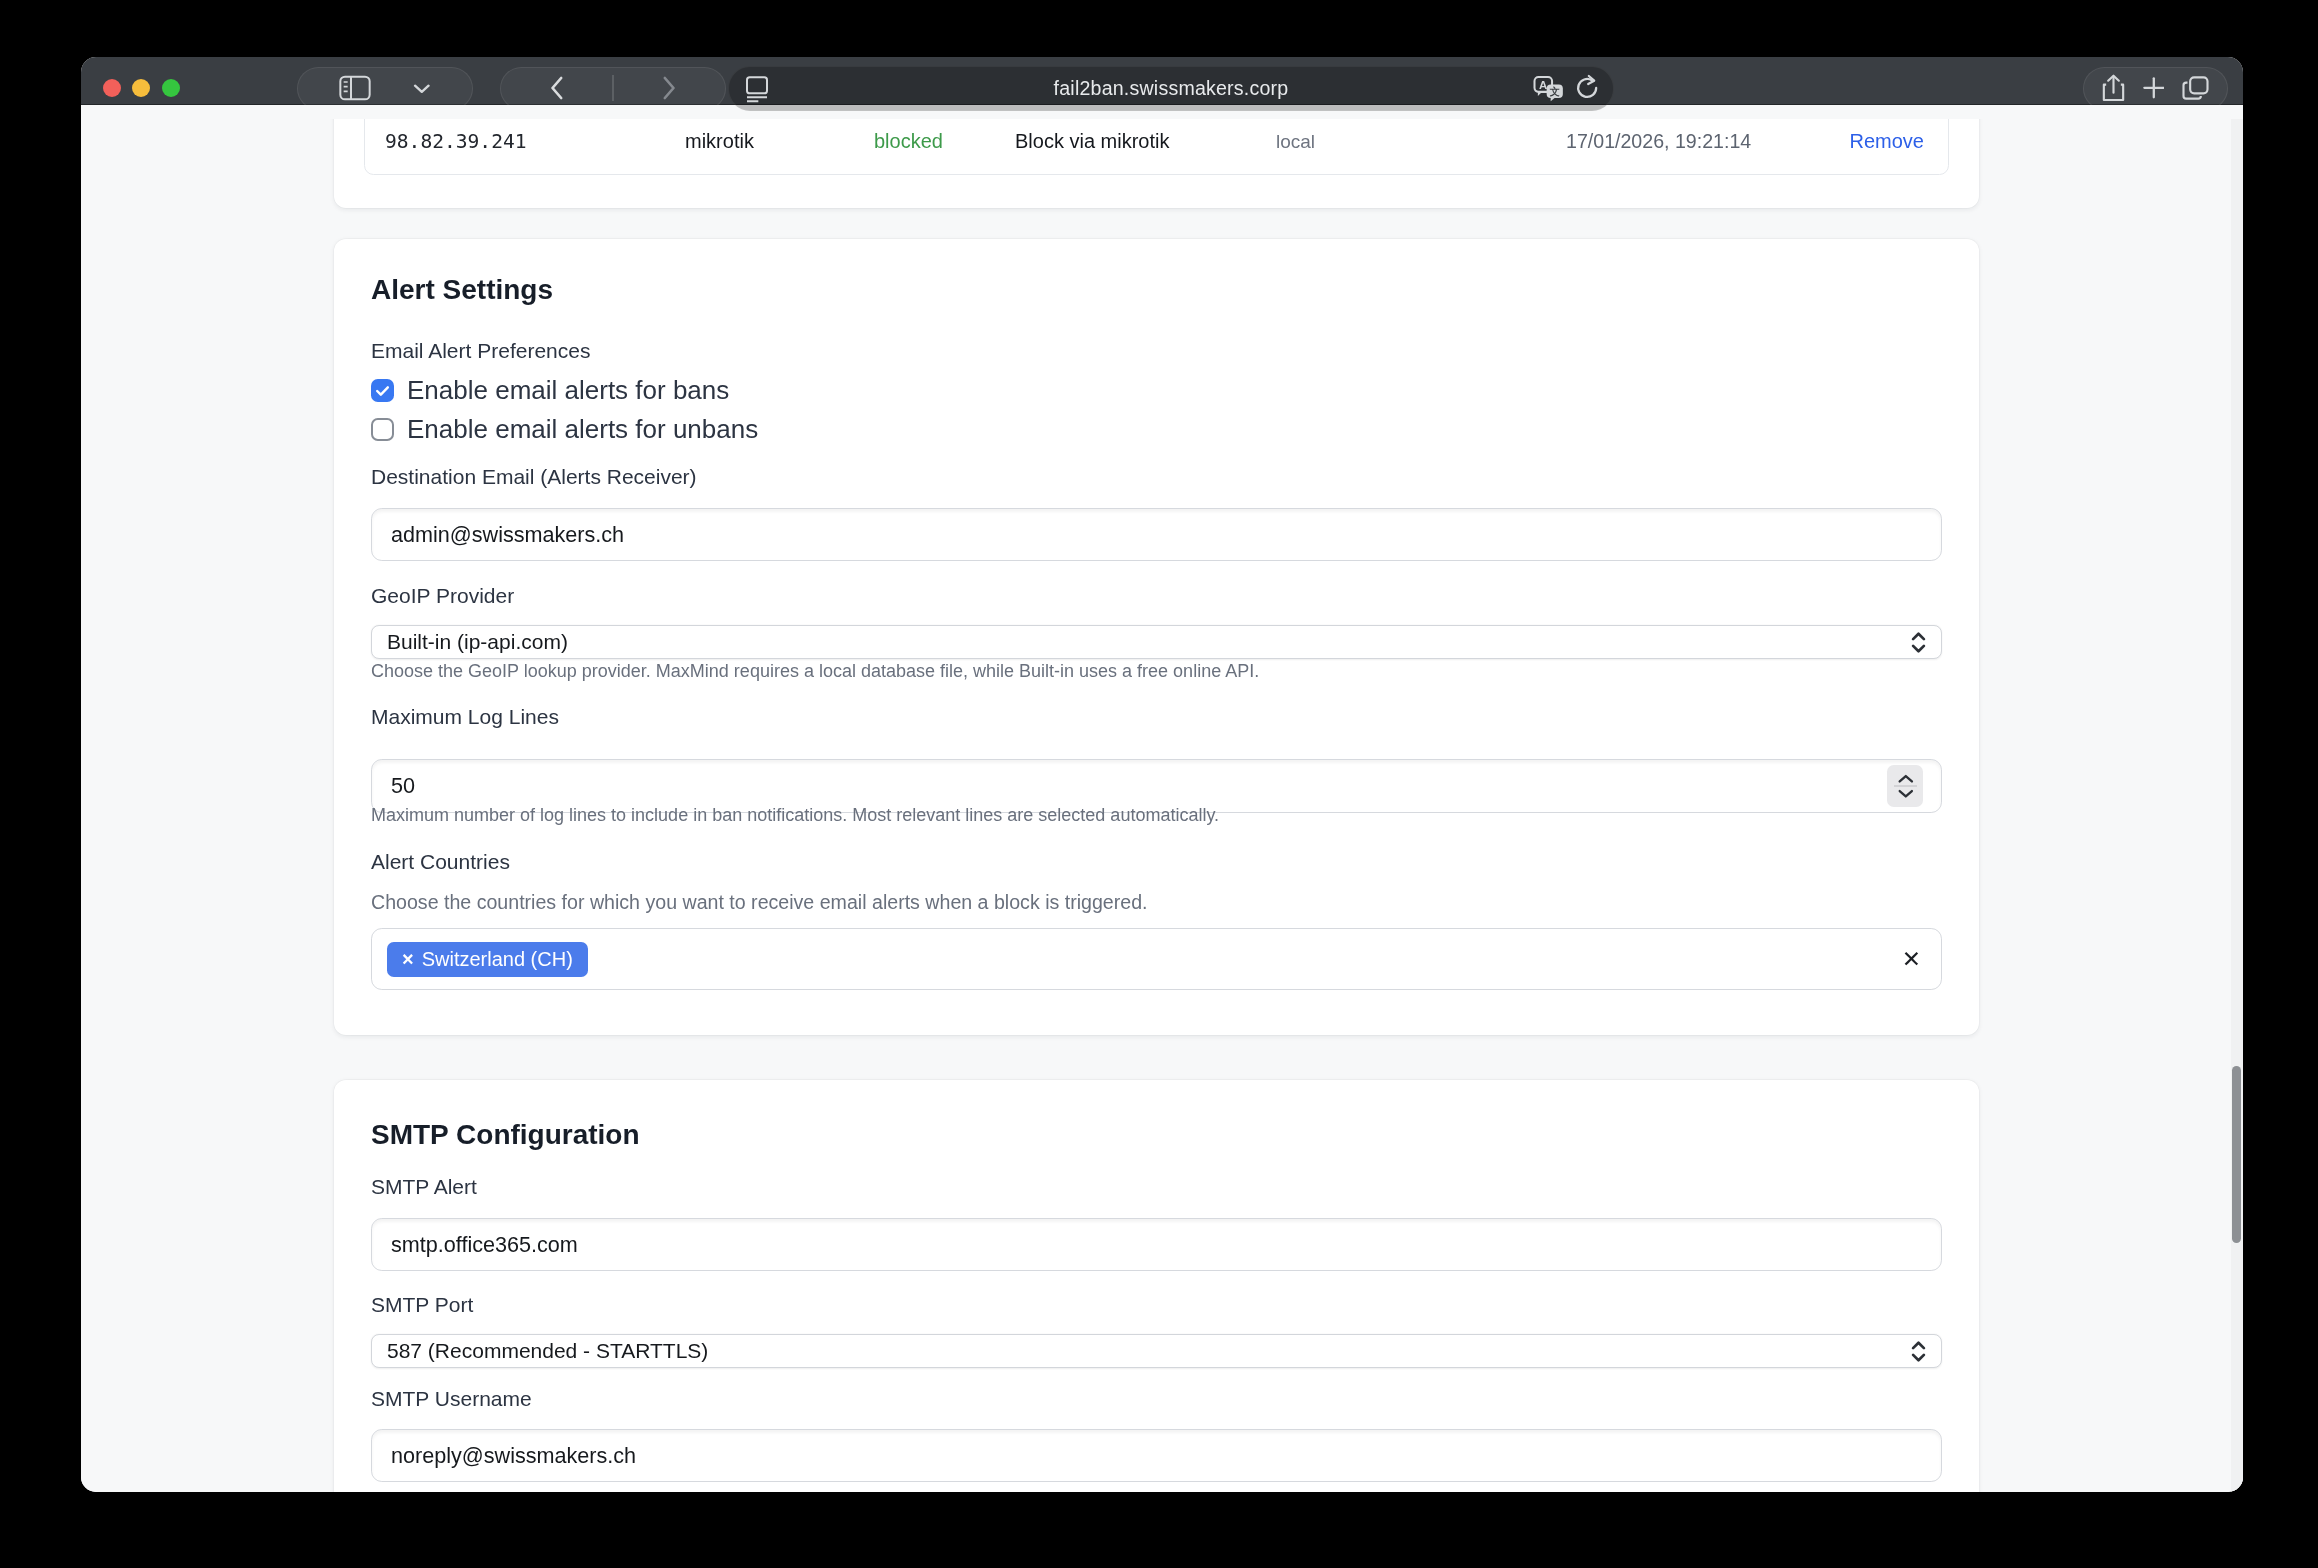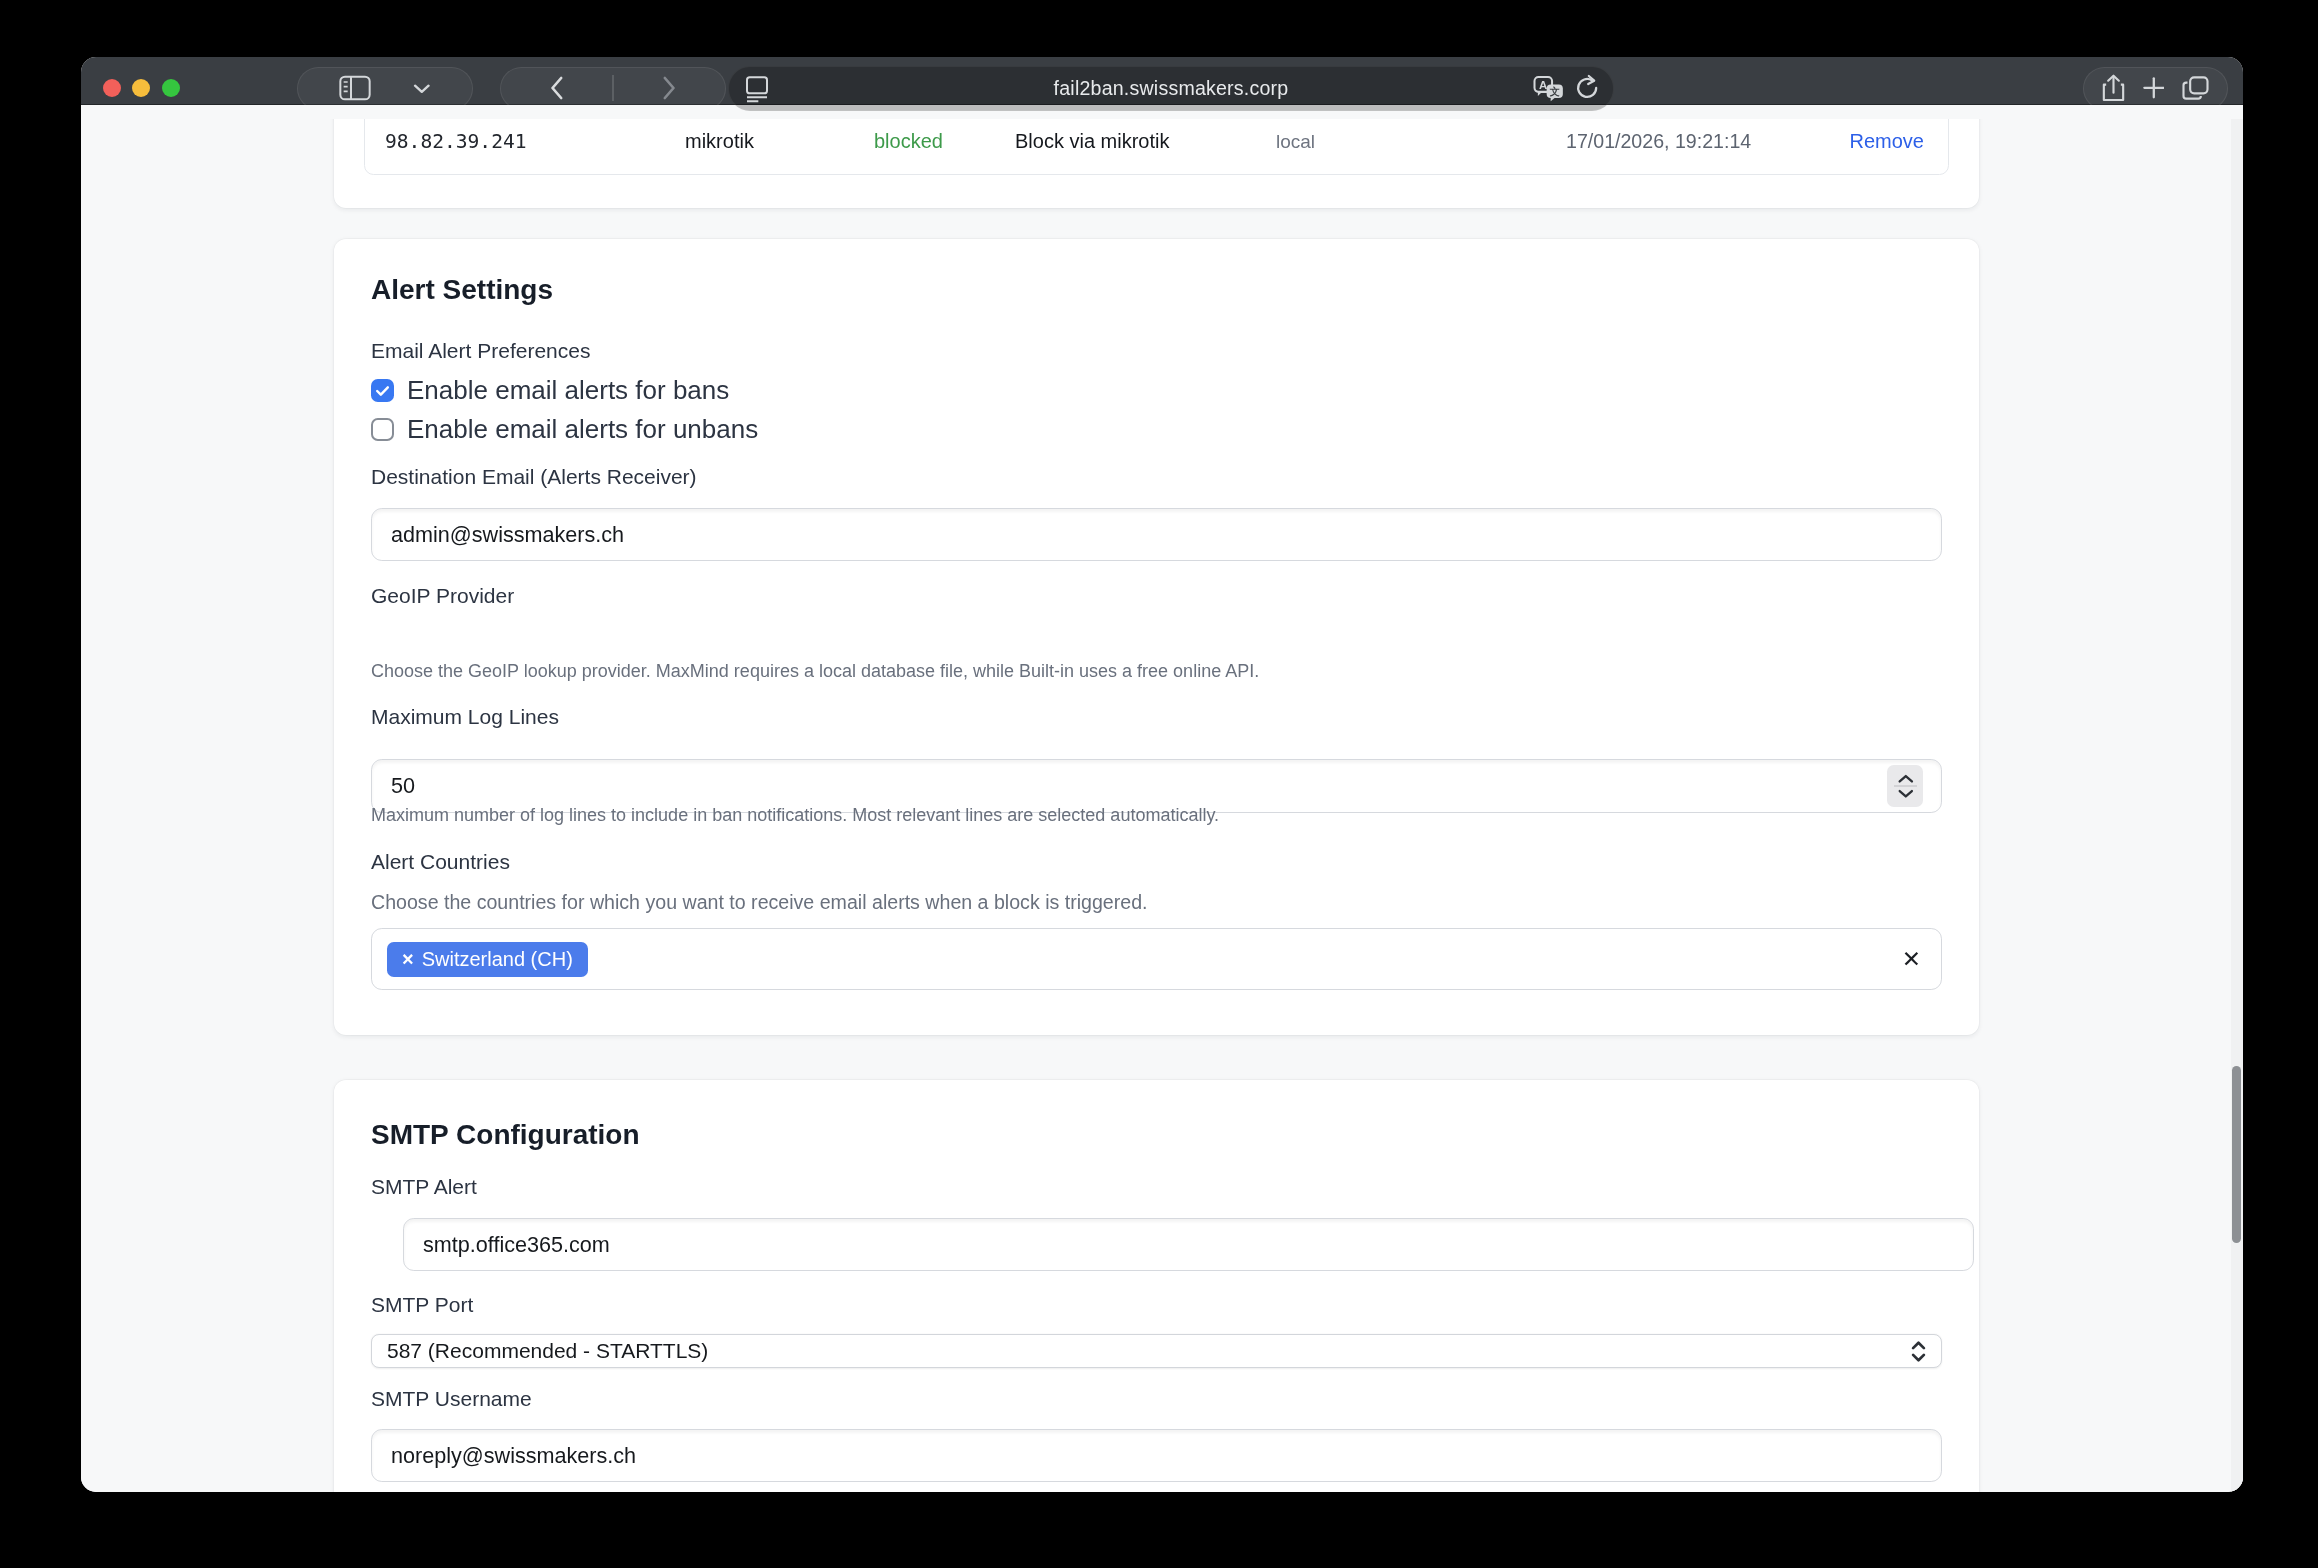--- a/index.html
+++ b/index.html
@@ -234,20 +234,27 @@
 
       <div class="cbrow" style="top:177px;">
         <span class="cbox unchecked"></span>
         <span class="cblabel">Enable email alerts for unbans</span>
       </div>
 
       <div class="flabel" style="top:226px;">Destination Email (Alerts Receiver)</div>
       <input class="tinput" style="top: 269px;" type="text" value="admin@swissmakers.ch">
 
       <div class="flabel" style="top:345px;">GeoIP Provider</div>
+      <div class="selfield" style="top:386px;">
+        <span>Built-in (ip-api.com)</span>
+        <svg class="ic" width="15" height="23" viewBox="0 0 22 34">
+          <polyline points="3,12 11,4 19,12" fill="none" stroke="#2c3036" stroke-width="4" stroke-linecap="round" stroke-linejoin="round"></polyline>
+          <polyline points="3,22 11,30 19,22" fill="none" stroke="#2c3036" stroke-width="4" stroke-linecap="round" stroke-linejoin="round"></polyline>
+        </svg>
+      </div>
       <div class="helper" style="top:422px;">Choose the GeoIP lookup provider. MaxMind requires a local database file, while Built-in uses a free online API.</div>
 
       <div class="flabel" style="top:466px;">Maximum Log Lines</div>
       <div class="numfield" style="top:520px;">
         <span>50</span>
         <span class="spinner">
           <svg class="ic" width="17.6" height="9.5" viewBox="0 0 26 14">
             <polyline points="4,11 13,3 22,11" fill="none" stroke="#2c3036" stroke-width="3.4" stroke-linecap="round" stroke-linejoin="round"></polyline>
           </svg>
           <span class="div"></span>
@@ -266,21 +273,21 @@
           <span>Switzerland (CH)</span>
         </span>
         <span class="clearx">✕</span>
       </div>
     </div>
 
     <div class="card smtp-card">
       <div class="h2" style="top:39px;">SMTP Configuration</div>
 
       <div class="flabel" style="top:95px;">SMTP Alert</div>
-      <input class="tinput" style="top: 138px; margin-left: 32px;" type="text" value="smtp.office365.com">
+      <input class="tinput" style="top: 138px;" type="text" value="smtp.office365.com">
 
       <div class="flabel" style="top:213px;">SMTP Port</div>
       <div class="selfield" style="top:254px;">
         <span>587 (Recommended - STARTTLS)</span>
         <svg class="ic" width="15" height="23" viewBox="0 0 22 34">
           <polyline points="3,12 11,4 19,12" fill="none" stroke="#2c3036" stroke-width="4" stroke-linecap="round" stroke-linejoin="round"></polyline>
           <polyline points="3,22 11,30 19,22" fill="none" stroke="#2c3036" stroke-width="4" stroke-linecap="round" stroke-linejoin="round"></polyline>
         </svg>
       </div>
 

